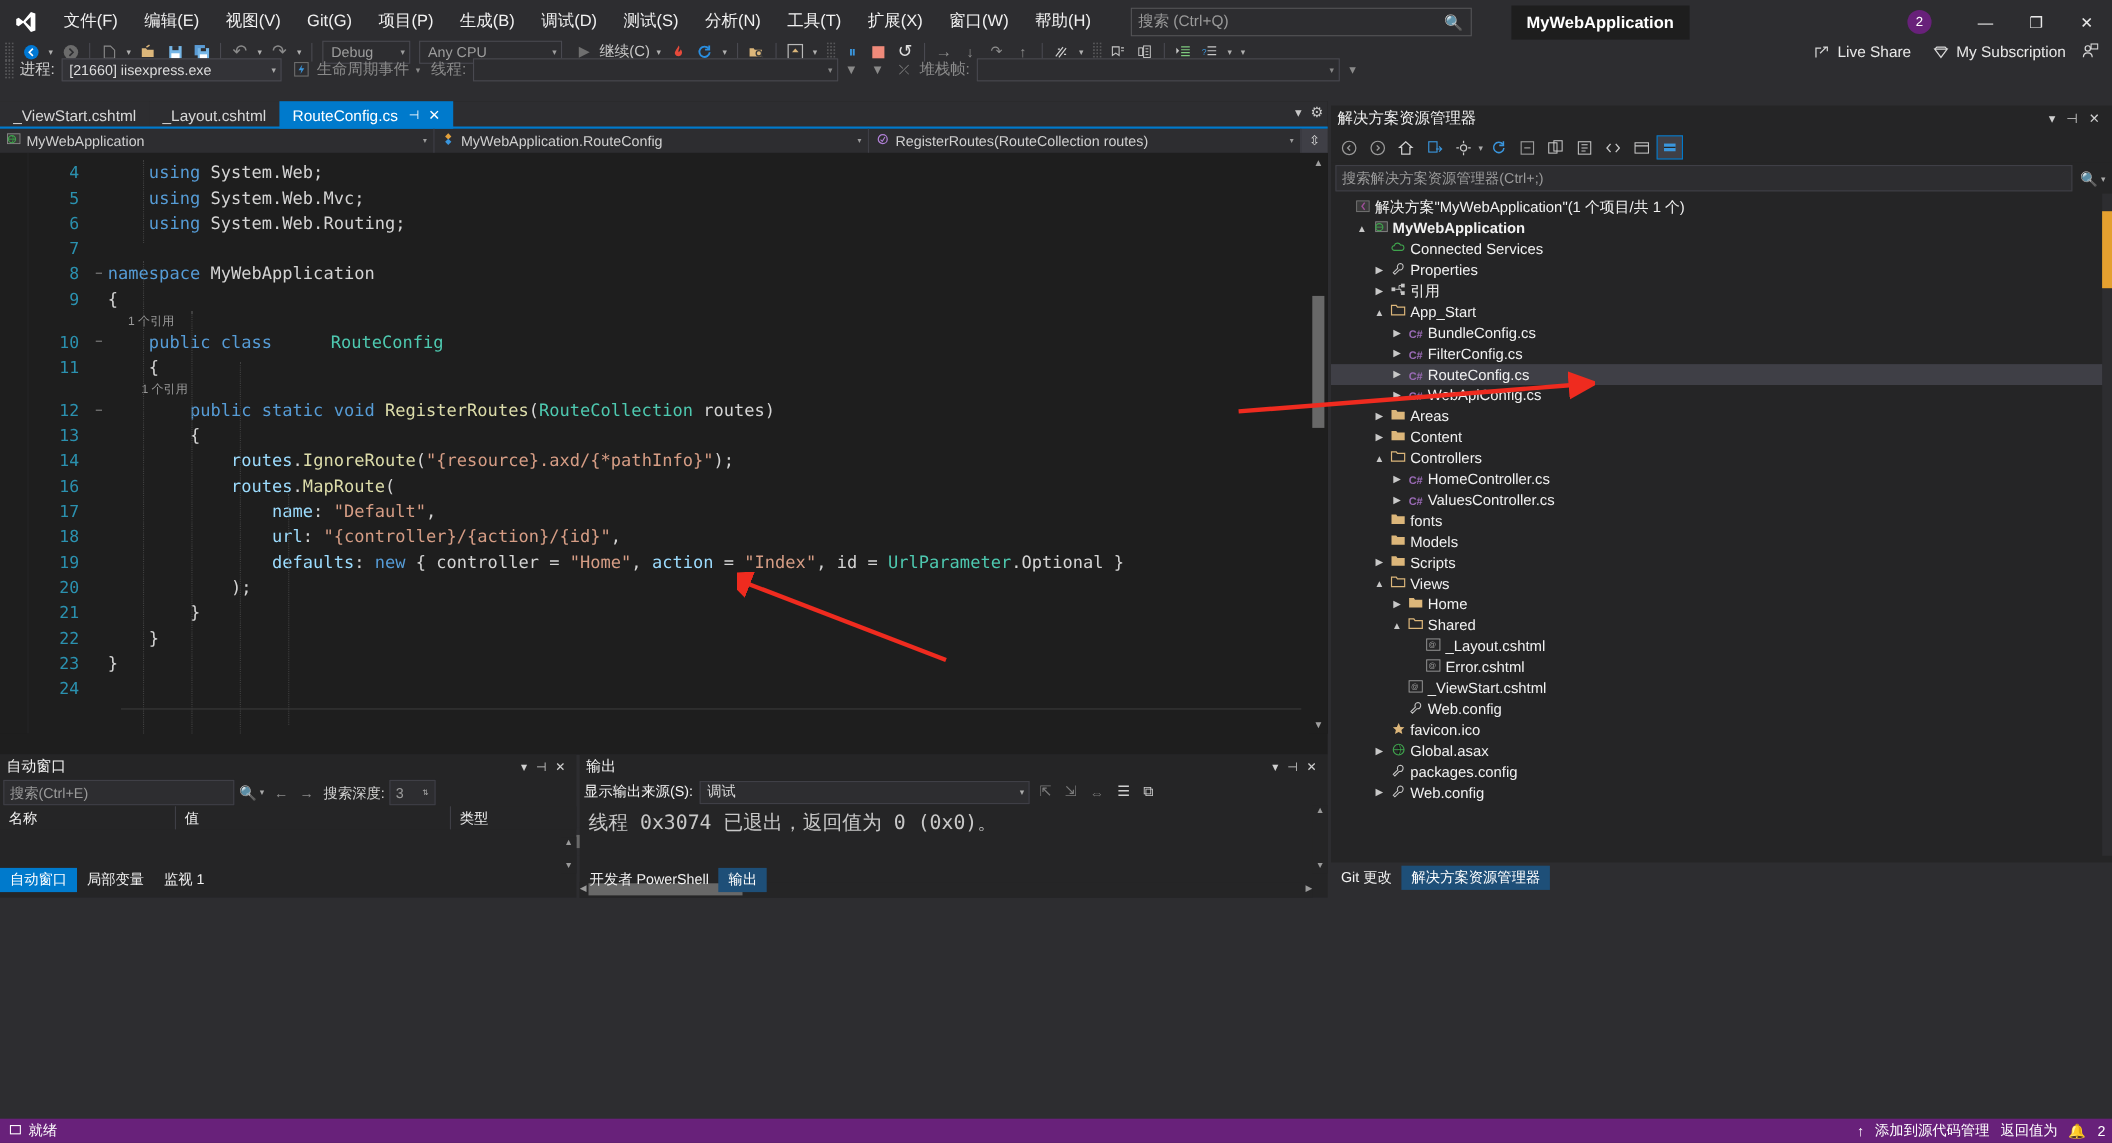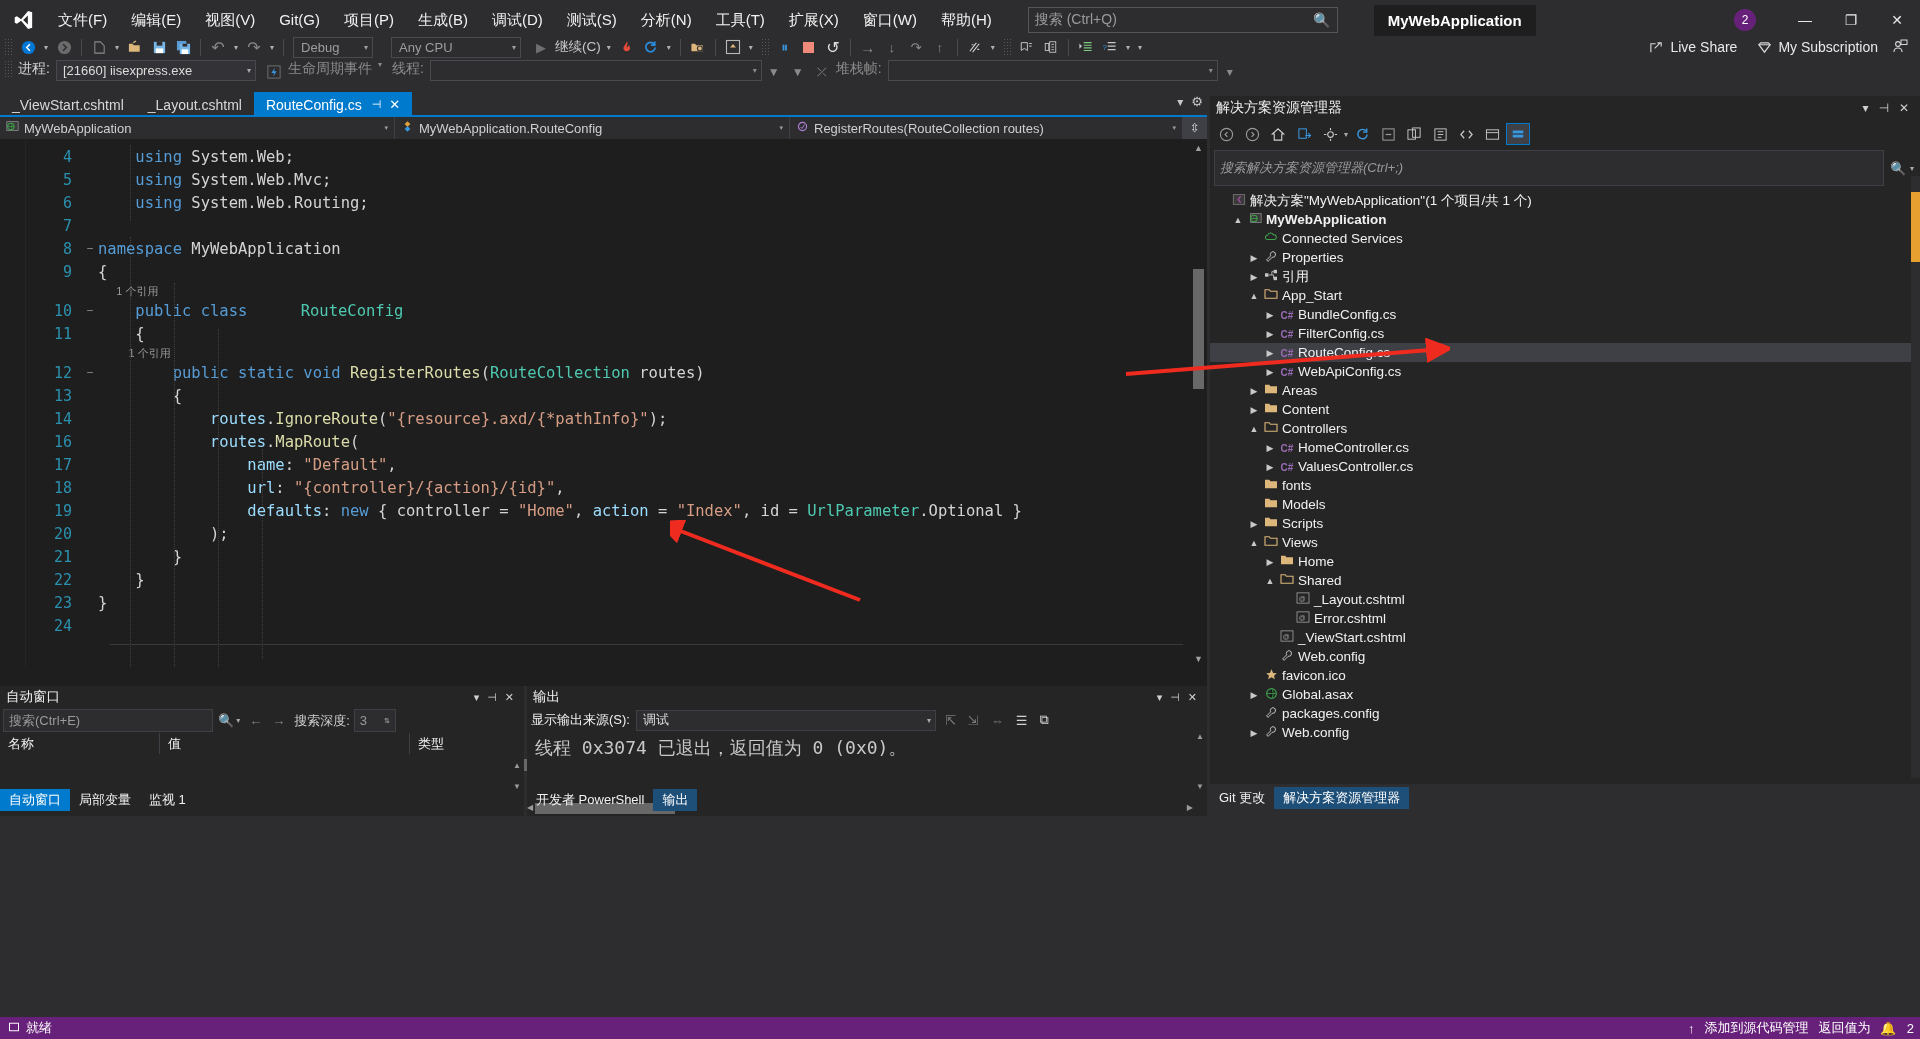--- a/index.html
+++ b/index.html
@@ -41,21 +41,21 @@
      padding:0 3px; color:#c8c8c8; font-size:13px; }
   .tbcaret { font-size:8px; color:#b0b0b0; padding:0 4px; }
   .tsep { width:1px; height:17px; background:#494950; margin:0 5px; }
   .combo { height:21px; border:1px solid #494950; background:#2d2d30; display:flex;
      align-items:center; padding:0 4px 0 7px; color:#9d9d9d; font-size:13px; }
   .combo .cv { flex:1; white-space:nowrap;}
   .combo .cc { font-size:8px; color:#9d9d9d; margin-left:6px;}
   .liveshare { display:flex; align-items:center; gap:6px; color:#e8e8e8; font-size:14px; padding:0 10px;}
 
   
-  .dbgbar { position:absolute; left:0; top:60px; width:1568px; height:28px; display:flex; align-items:flex-start;}
+  .dbgbar { position:absolute; left:0; top:49px; width:1568px; height:28px; display:flex; align-items:center;}
   .dlbl { color:#d0d0d0; font-size:14px; margin:0 6px 0 2px; white-space:nowrap;}
   .dcombo { height:21px; border:1px solid #494950; background:#333337; display:flex; align-items:center;
      padding:0 4px 0 6px; color:#dcdcdc; font-size:13px;}
   .dcombo.empty{ background:#2d2d30;}
 
   
   .editorpane { position:absolute; left:0; top:92px; width:1207px; height:594px; background:#1e1e1e;}
   .tabstrip { position:relative; height:25px; background:#2d2d30; display:flex; align-items:flex-end;}
   .tab { height:25px; display:flex; align-items:center; padding:0 12px; font-size:14px;
      color:#d8d8d8; background:#2d2d30; white-space:nowrap;}
@@ -105,22 +105,22 @@
   .zoomsel { width:72px; display:flex; align-items:center; justify-content:space-between; padding:0 6px;}
 
   
   .solexp { position:absolute; left:1210px; top:96px; width:710px; height:688px; background:#252526;}
   .panelhdr { height:24px; display:flex; align-items:center; padding:0 6px; color:#f1f1f1; font-size:14px;}
   .panelhdr .t { flex:1; }
   .panelhdr .ic { padding:0 5px; color:#d0d0d0; font-size:12px;}
   .setb { height:28px; display:flex; align-items:center; padding:0 4px; gap:2px; background:#252526;}
   .setb .b { width:24px; height:22px; display:flex; align-items:center; justify-content:center; color:#c8c8c8; font-size:13px;}
   .setb .b.sel{ background:#3f3f46; border:1px solid #007acc;}
-  .sesearch { height:36px; margin:2px 4px; background:#2d2d30; border:1px solid #3f3f46;
-     display:flex; align-items:center; padding:0 5px; color:#9a9a9a; font-size:13px;font-style:italic;}
+  .sesearch { height:24px; margin:2px 4px; background:#2d2d30; border:1px solid #3f3f46;
+     display:flex; align-items:center; padding:0 5px; color:#9a9a9a; font-size:13px;}
   .tree { padding-top:3px; font-size:13.5px; color:#f1f1f1; }
   .trow { height:19px; display:flex; align-items:center; white-space:nowrap;}
   .trow.sel { background:#3f3f46; }
   .tw { width:16px; text-align:center; color:#c8c8c8; font-size:9px; flex:none;}
   .ti { width:18px; text-align:center; flex:none; font-size:12px;}
   .tlabel { padding-left:2px; }
   .bold { font-weight:bold; }
 
   
   .autowin { position:absolute; left:0; top:686px; width:524px; height:130px; background:#252526;}
@@ -238,21 +238,21 @@
     <div class="tsep"></div>
     <div class="tb" style="color:#8a8a8a;font-size:16px;">↶</div>
     <div class="tbcaret">▾</div>
     <div class="tb" style="color:#8a8a8a;font-size:16px;">↷</div>
     <div class="tbcaret">▾</div>
     <div class="tsep"></div>
     <div class="combo" style="width:80px;margin-left:4px;">
       <span class="cv">Debug</span>
       <span class="cc">▾</span>
     </div>
-    <div class="combo" style="width:130px;margin-left:18px;">
+    <div class="combo" style="width:130px;margin-left:8px;">
       <span class="cv">Any CPU</span>
       <span class="cc">▾</span>
     </div>
     <div class="tb" style="margin-left:8px;color:#6f6f6f;font-size:13px;">▶</div>
     <div class="tb" style="color:#c8c8c8;font-size:13.5px;padding:0 2px;">继续(C)</div>
     <div class="tbcaret">▾</div>
     <div class="tb">
       <svg width="14" height="15" viewBox="0 0 16 16">
           <path d="M8 1c2 3-1 4 0 7 1-1 2-2 2-3 2 2 2 5 0 6.5-2 1.4-5 .6-5.8-1.6C3.2 7.6 6 5 8 1z" fill="#e64a3b"></path>
         </svg>

